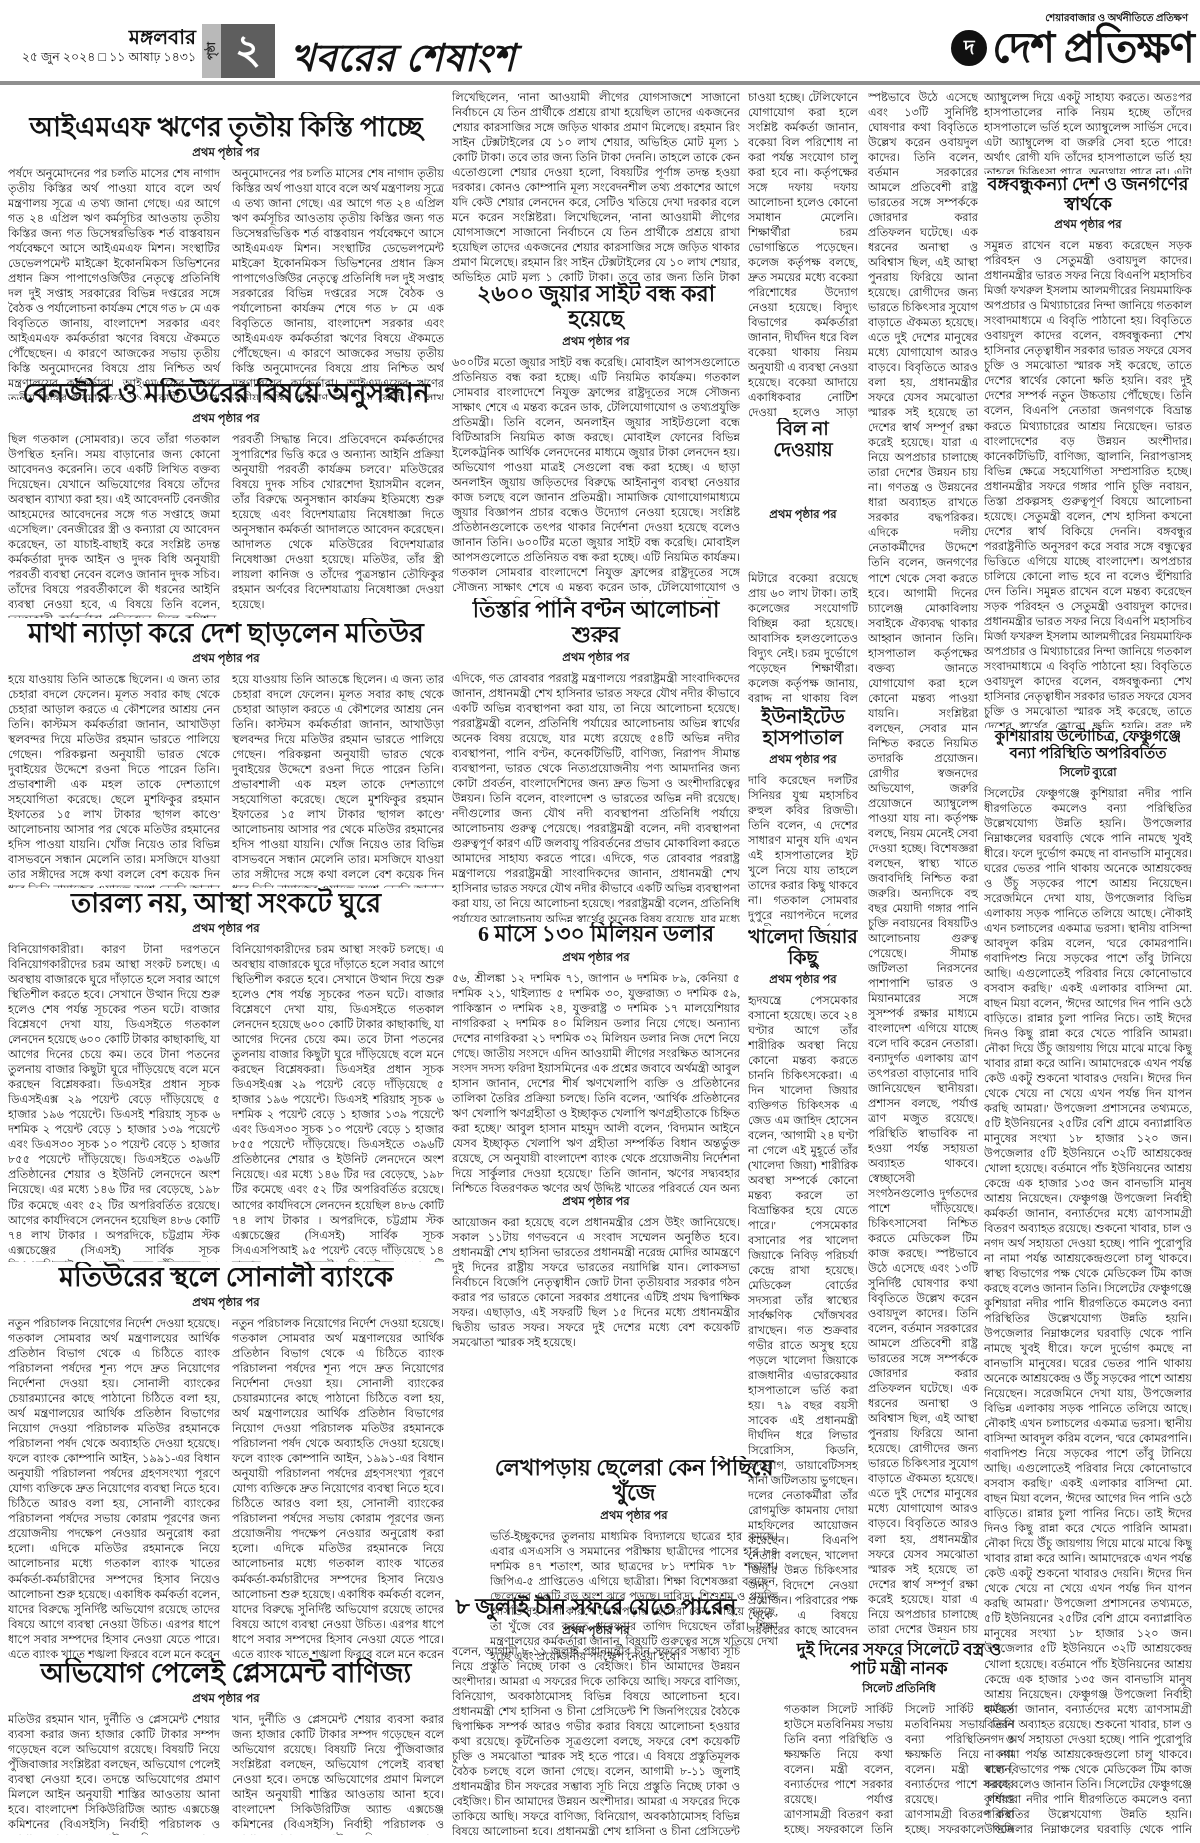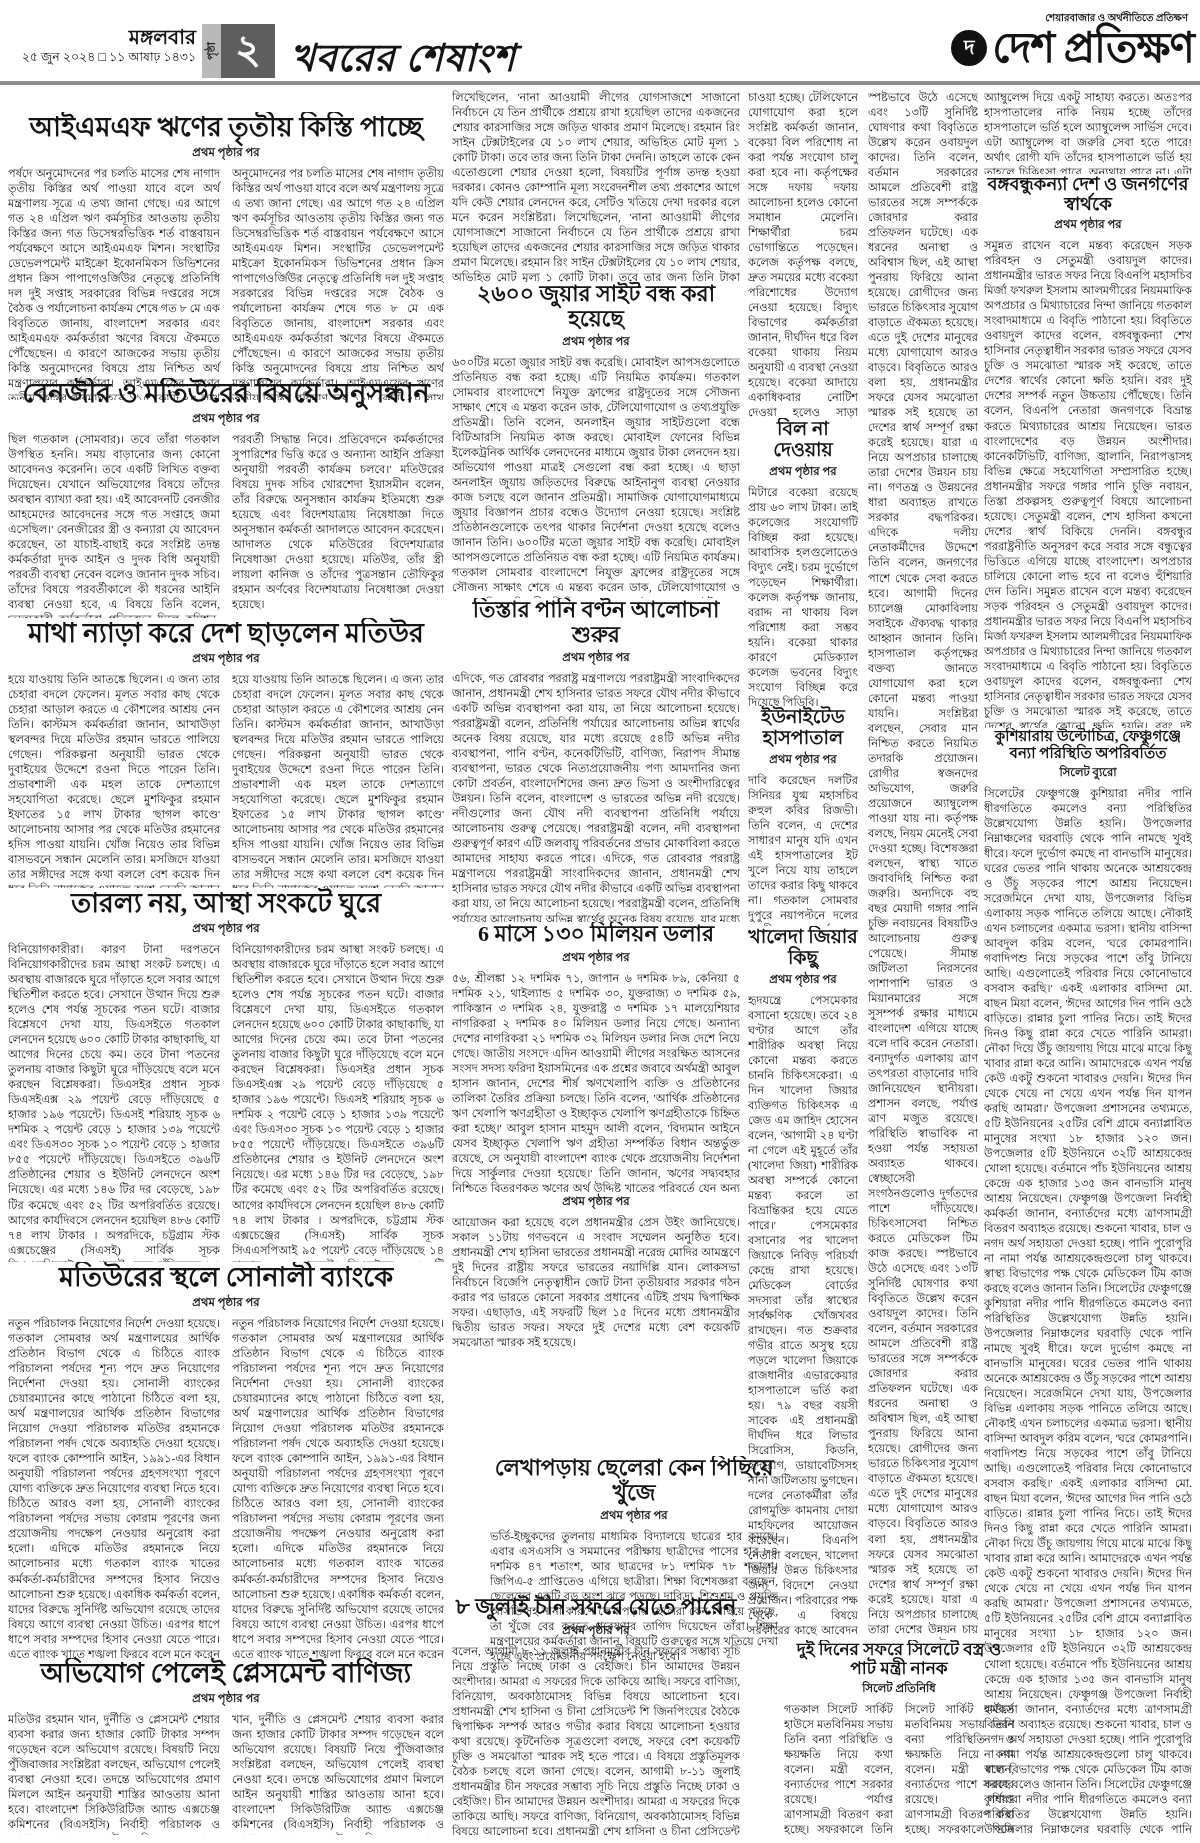--- a/index.html
+++ b/index.html
@@ -128,21 +128,21 @@
   <article class="art" style="left:452px;top:1595px;width:288px;height:240px;">
     <h2 class="hl hB">৮ জুলাই চীন সফরে যেতে পারেন</h2>
     <div class="byline">প্রথম পৃষ্ঠার পর</div>
     <div class="body">বলেন, আগামী ৮-১১ জুলাই প্রধানমন্ত্রীর চীন সফরের সম্ভাব্য সূচি নিয়ে প্রস্তুতি নিচ্ছে ঢাকা ও বেইজিং। চীন আমাদের উন্নয়ন অংশীদার। আমরা এ সফরের দিকে তাকিয়ে আছি। সফরে বাণিজ্য, বিনিয়োগ, অবকাঠামোসহ বিভিন্ন বিষয়ে আলোচনা হবে। প্রধানমন্ত্রী শেখ হাসিনা ও চীনা প্রেসিডেন্ট শি জিনপিংয়ের বৈঠকে দ্বিপাক্ষিক সম্পর্ক আরও গভীর করার বিষয়ে আলোচনা হওয়ার কথা রয়েছে। কূটনৈতিক সূত্রগুলো বলছে, সফরে বেশ কয়েকটি চুক্তি ও সমঝোতা স্মারক সই হতে পারে। এ বিষয়ে প্রস্তুতিমূলক বৈঠক চলছে বলে জানা গেছে। বলেন, আগামী ৮-১১ জুলাই প্রধানমন্ত্রীর চীন সফরের সম্ভাব্য সূচি নিয়ে প্রস্তুতি নিচ্ছে ঢাকা ও বেইজিং। চীন আমাদের উন্নয়ন অংশীদার। আমরা এ সফরের দিকে তাকিয়ে আছি। সফরে বাণিজ্য, বিনিয়োগ, অবকাঠামোসহ বিভিন্ন বিষয়ে আলোচনা হবে। প্রধানমন্ত্রী শেখ হাসিনা ও চীনা প্রেসিডেন্ট শি জিনপিংয়ের বৈঠকে দ্বিপাক্ষিক সম্পর্ক আরও গভীর করার বিষয়ে আলোচনা হওয়ার কথা রয়েছে। কূটনৈতিক সূত্রগুলো বলছে, সফরে বেশ কয়েকটি চুক্তি ও সমঝোতা স্মারক সই হতে পারে। এ বিষয়ে প্রস্তুতিমূলক বৈঠক চলছে বলে জানা গেছে।</div>
   </article>
 
   <article class="art" style="left:748px;top:90px;width:110px;height:328px;">
     <div class="body">চাওয়া হচ্ছে। টেলিফোনে যোগাযোগ করা হলে সংশ্লিষ্ট কর্মকর্তা জানান, বকেয়া বিল পরিশোধ না করা পর্যন্ত সংযোগ চালু করা হবে না। কর্তৃপক্ষের সঙ্গে দফায় দফায় আলোচনা হলেও কোনো সমাধান মেলেনি। শিক্ষার্থীরা চরম ভোগান্তিতে পড়েছেন। কলেজ কর্তৃপক্ষ বলছে, দ্রুত সময়ের মধ্যে বকেয়া পরিশোধের উদ্যোগ নেওয়া হয়েছে। বিদ্যুৎ বিভাগের কর্মকর্তারা জানান, দীর্ঘদিন ধরে বিল বকেয়া থাকায় নিয়ম অনুযায়ী এ ব্যবস্থা নেওয়া হয়েছে। বকেয়া আদায়ে একাধিকবার নোটিশ দেওয়া হলেও সাড়া মেলেনি।</div>
   </article>
 
-  <article class="art" style="left:748px;top:418px;width:110px;height:288px;">
+  <article class="art" style="left:748px;top:418px;width:110px;height:288px;gap:43px;">
     <h2 class="hl hC">বিল না দেওয়ায়</h2>
     <div class="byline">প্রথম পৃষ্ঠার পর</div>
     <div class="body">মিটারে বকেয়া রয়েছে প্রায় ৬০ লাখ টাকা। তাই কলেজের সংযোগটি বিচ্ছিন্ন করা হয়েছে। আবাসিক হলগুলোতেও বিদ্যুৎ নেই। চরম দুর্ভোগে পড়েছেন শিক্ষার্থীরা। কলেজ কর্তৃপক্ষ জানায়, বরাদ্দ না থাকায় বিল পরিশোধ করা সম্ভব হয়নি। বকেয়া থাকার কারণে মেডিক্যাল কলেজ ভবনের বিদ্যুৎ সংযোগ বিচ্ছিন্ন করে দিয়েছে পিডিবি।</div>
   </article>
 
   <article class="art" style="left:748px;top:706px;width:110px;height:220px;">
     <h2 class="hl hC">ইউনাইটেড হাসপাতাল</h2>
     <div class="byline">প্রথম পৃষ্ঠার পর</div>
     <div class="body">দাবি করেছেন দলটির সিনিয়র যুগ্ম মহাসচিব রুহুল কবির রিজভী। তিনি বলেন, এ দেশের সাধারণ মানুষ যদি এখন এই হাসপাতালের ইট খুলে নিয়ে যায় তাহলে তাদের করার কিছু থাকবে না। গতকাল সোমবার দুপুরে নয়াপল্টনে দলের কেন্দ্রীয় কার্যালয়ের সামনে এক সমাবেশে তিনি এসব কথা বলেন।</div>
   </article>

